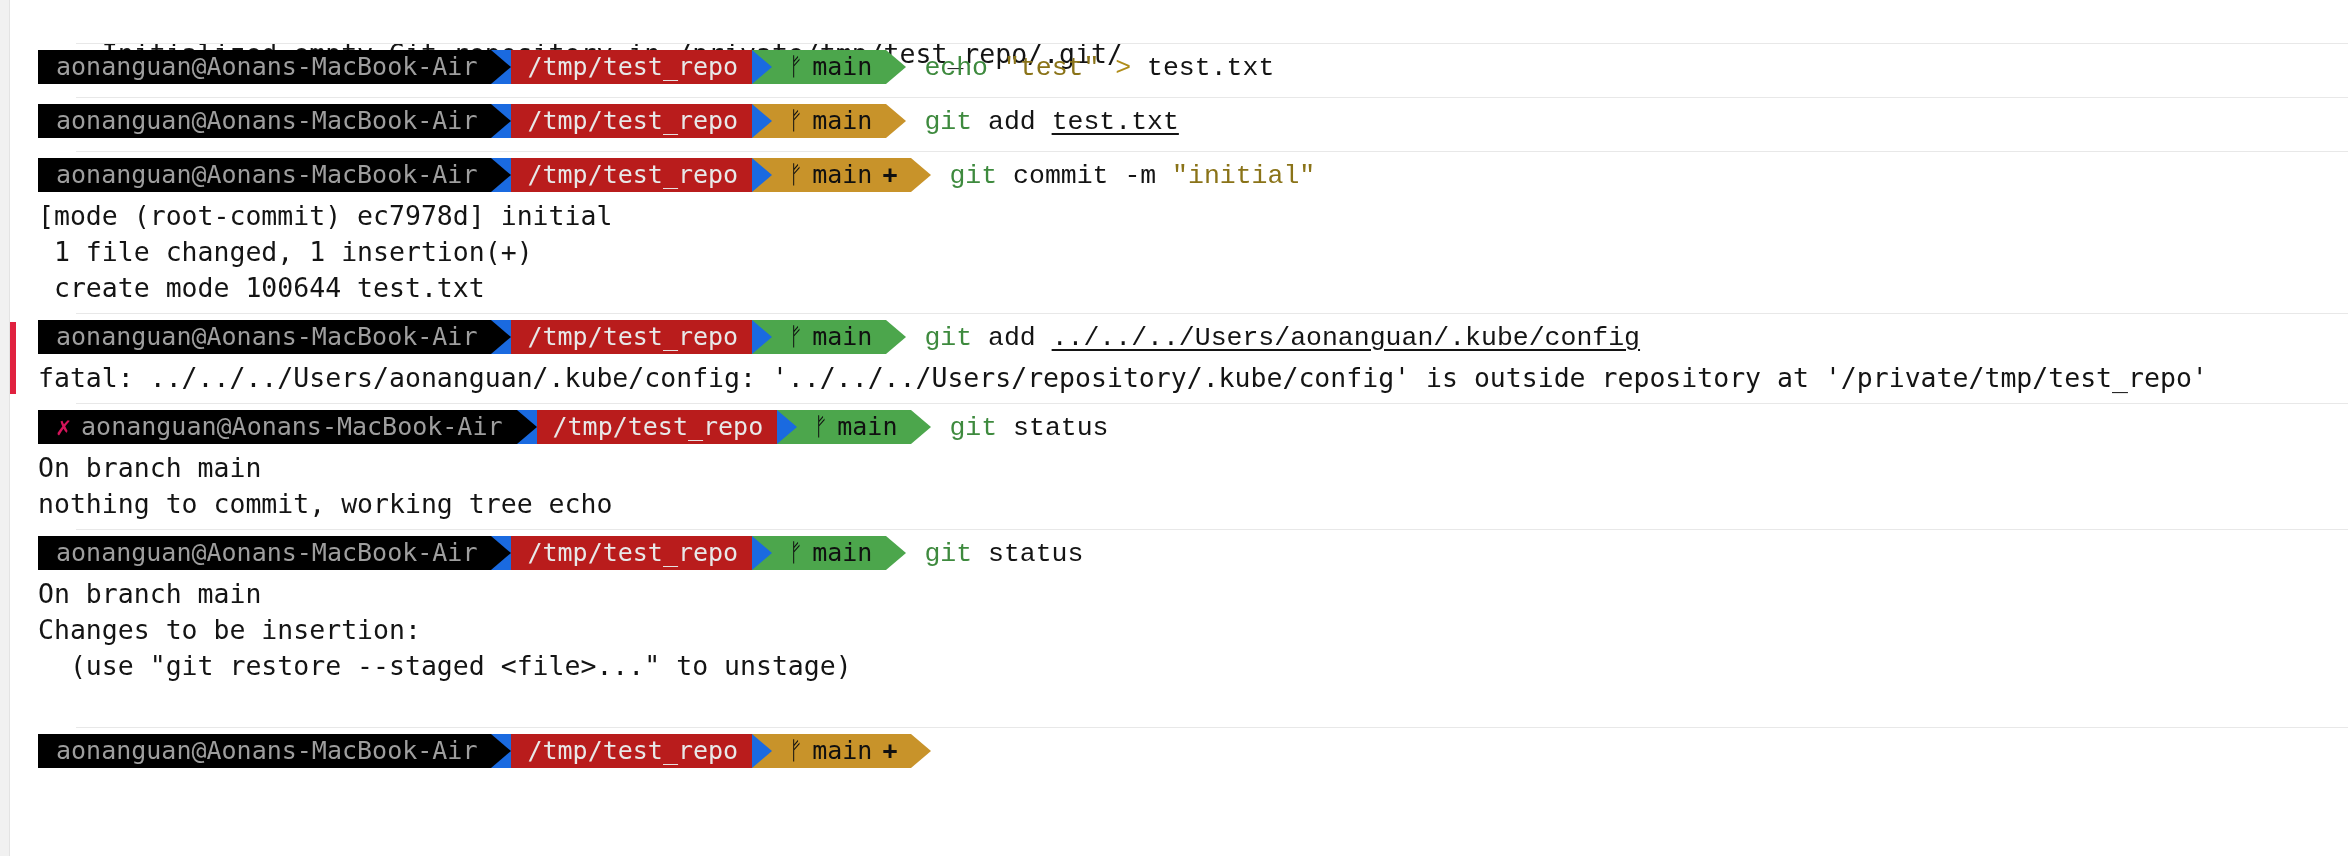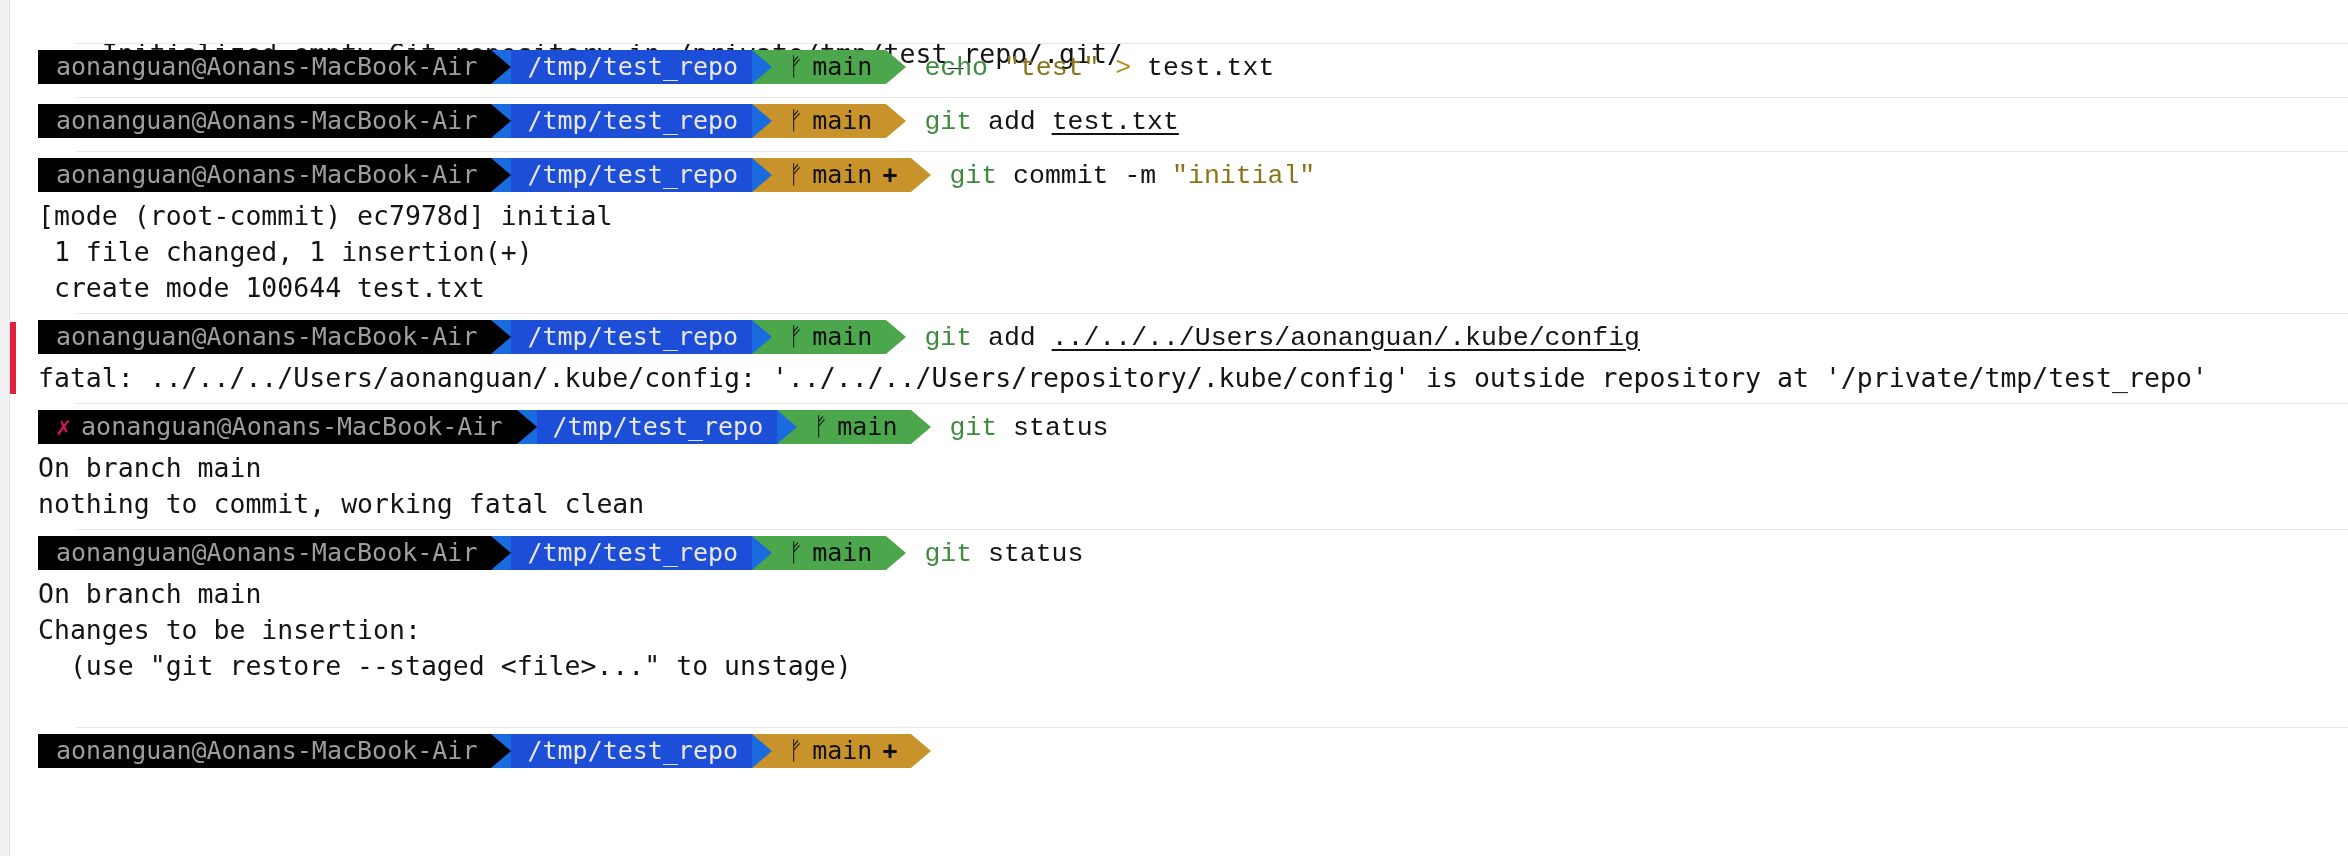--- a/index.html
+++ b/index.html
@@ -67,21 +67,21 @@
     font-size: 25px;
   }
   .seg {
     display: inline-flex;
     align-items: center;
     padding: 0 14px 0 16px;
     height: 34px;
     letter-spacing: 0px;
   }
   .seg.host { background: #000000; color: #9e9e9e; padding-left: 18px; }
-  .seg.path { background: #1d4ed8; color: #e8e8e8; }
+  .seg.path { background: #b91c1c; color: #e8e8e8; }
   .seg.git-clean { background: #4ca64c; color: #101010; }
   .seg.git-dirty { background: #c8932a; color: #101010; }
 
   
   .arrow {
     width: 20px; height: 34px;
     position: relative;
     flex: 0 0 20px;
   }
   .arrow::before {
@@ -184,21 +184,21 @@
         <div class="promptline"><div class="p10k"><span class="seg host"><span>aonanguan@Aonans-MacBook-Air</span></span><span class="arrow black-to-blue"></span><span class="seg path">/tmp/test_repo</span><span class="arrow blue-to-green"></span><span class="seg git-clean"><span class="gitglyph">ᚠ</span><span>main</span></span><span class="arrow green-to-bg"></span></div><span class="cmd"><span class="c-name">git</span><span class="c-arg"> add </span><span class="c-path-exist">../../../Users/aonanguan/.kube/config</span></span></div>
         <div class="row"><span class="out">fatal: ../../../Users/aonanguan/.kube/config: '../../../Users/repository/.kube/config' is outside repository at '/private/tmp/test_repo'</span></div>
         <div class="failbar" style="top: 2px; bottom: 2px;"></div>
       </div>
       <div class="sepwrap">
         <div class="sep"></div>
       </div>
       <div class="block">
         <div class="promptline"><div class="p10k"><span class="seg host"><span class="errmark">✗</span><span>aonanguan@Aonans-MacBook-Air</span></span><span class="arrow black-to-blue"></span><span class="seg path">/tmp/test_repo</span><span class="arrow blue-to-green"></span><span class="seg git-clean"><span class="gitglyph">ᚠ</span><span>main</span></span><span class="arrow green-to-bg"></span></div><span class="cmd"><span class="c-name">git</span><span class="c-arg"> status</span></span></div>
         <div class="row"><span class="out">On branch main</span></div>
-        <div class="row"><span class="out">nothing to commit, working fatal clean</span></div>
+        <div class="row"><span class="out">nothing to commit, working tree echo</span></div>
       </div>
       <div class="sepwrap">
         <div class="sep"></div>
       </div>
       <div class="block">
         <div class="promptline"><div class="p10k"><span class="seg host"><span>aonanguan@Aonans-MacBook-Air</span></span><span class="arrow black-to-blue"></span><span class="seg path">/tmp/test_repo</span><span class="arrow blue-to-green"></span><span class="seg git-clean"><span class="gitglyph">ᚠ</span><span>main</span></span><span class="arrow green-to-bg"></span></div><span class="cmd"><span class="c-name">git</span><span class="c-arg"> status</span></span></div>
         <div class="row"><span class="out">On branch main</span></div>
         <div class="row"><span class="out">Changes to be insertion:</span></div>
         <div class="row"><span class="out">  (use "git restore --staged &lt;file&gt;..." to unstage)</span></div>
         <div class="row"><span class="out"></span></div>

